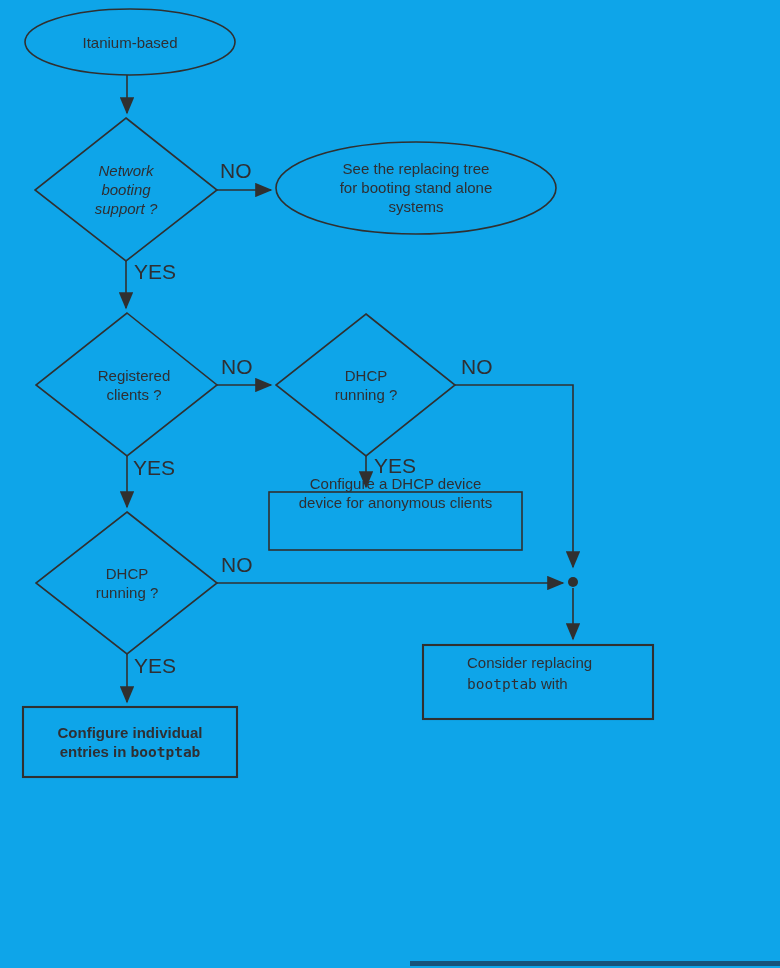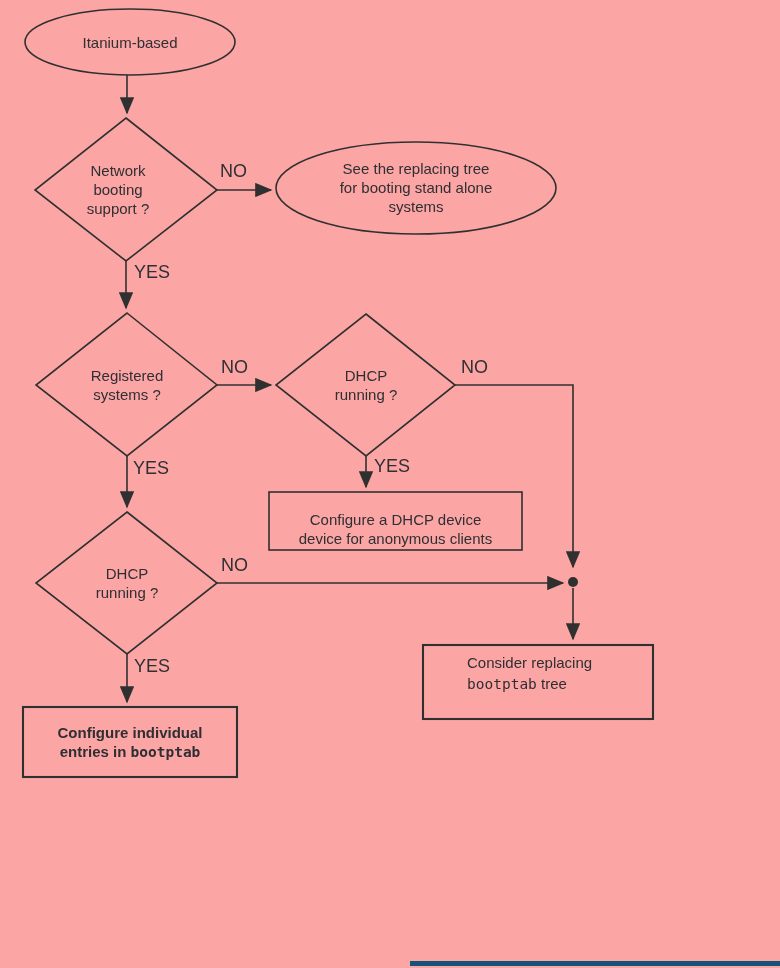--- a/index.html
+++ b/index.html
@@ -5,21 +5,21 @@
   html, body {
     margin: 0;
     padding: 0;
     background: #ffffff;
     font-family: "Liberation Sans", sans-serif;
   }
   .canvas {
     position: relative;
     width: 780px;
     height: 968px;
-    background: #fca5a5;
+    background: #0ea5e9;
     overflow: hidden;
   }
   svg.shapes {
     position: absolute;
     left: 0;
     top: 0;
     width: 780px;
     height: 968px;
   }
   .shape-stroke {
@@ -43,21 +43,21 @@
     justify-content: center;
     text-align: center;
     color: #2f2f33;
     font-size: 15px;
     line-height: 19px;
     white-space: nowrap;
   }
   .edge-label {
     position: absolute;
     color: #2f2f33;
-    font-size: 18px;
+    font-size: 21px;
     line-height: 16px;
     white-space: nowrap;
   }
   .code {
     font-family: "DejaVu Sans Mono", monospace;
     font-size: 14.5px;
     margin-top: 40px;
   }
   .box3-label {
     position: absolute;
@@ -115,63 +115,63 @@
     <rect class="shape-stroke" x="269" y="492" width="253" height="58"></rect>
     <polygon class="shape-stroke" points="127,512 217,583 127,654 36,583"></polygon>
     <rect class="shape-stroke thick" x="23" y="707" width="214" height="70"></rect>
     <rect class="shape-stroke thick" x="423" y="645" width="230" height="74"></rect>
   </svg>
 
   <div class="node-label" style="left:25px; top:9px; width:210px; height:66px;">
     <span>Itanium-based</span>
   </div>
 
-  <div class="node-label" style="left:48px; top:161px; width:140px;">
+  <div class="node-label" style="left:56px; top:161px; width:140px;font-style:italic;">
     <span>Network</span>
     <span>booting</span>
     <span>support ?</span>
   </div>
 
   <div class="node-label" style="left:286px; top:159px; width:260px;">
     <span>See the replacing tree</span>
     <span>for booting stand alone</span>
     <span>systems</span>
   </div>
 
-  <div class="node-label" style="left:57px; top:366px; width:140px;justify-content:flex-end;">
+  <div class="node-label" style="left:64px; top:366px; width:140px;justify-content:flex-end;">
     <span>Registered</span>
-    <span>systems ?</span>
+    <span>clients ?</span>
   </div>
 
   <div class="node-label" style="left:296px; top:366px; width:140px;">
     <span>DHCP</span>
     <span>running ?</span>
   </div>
 
-  <div class="node-label" style="left:269px; top:500px; width:253px; height:58px;">
+  <div class="node-label" style="left:269px; top:464px; width:253px; height:58px;">
     <span>Configure a DHCP device</span>
     <span>device for anonymous clients</span>
   </div>
 
   <div class="node-label" style="left:57px; top:564px; width:140px;">
     <span>DHCP</span>
     <span>running ?</span>
   </div>
 
   <div class="node-label" style="left:23px; top:707px; width:214px; height:70px;font-weight:bold;">
     <span>Configure individual</span>
     <span>
       <span>entries in </span><span class="code">bootptab</span>
     </span>
   </div>
 
   <div class="box3-label">
     <div>Consider replacing</div>
     <div>
-      <span class="code">bootptab</span><span> tree</span>
+      <span class="code">bootptab</span><span> with</span>
     </div>
   </div>
 
   <div class="edge-label" style="left:220px; top:163px;">NO</div>
   <div class="edge-label" style="left:134px; top:264px;">YES</div>
   <div class="edge-label" style="left:221px; top:359px;">NO</div>
   <div class="edge-label" style="left:461px; top:359px;">NO</div>
   <div class="edge-label" style="left:374px; top:458px;">YES</div>
   <div class="edge-label" style="left:133px; top:460px;">YES</div>
   <div class="edge-label" style="left:221px; top:557px;">NO</div>

